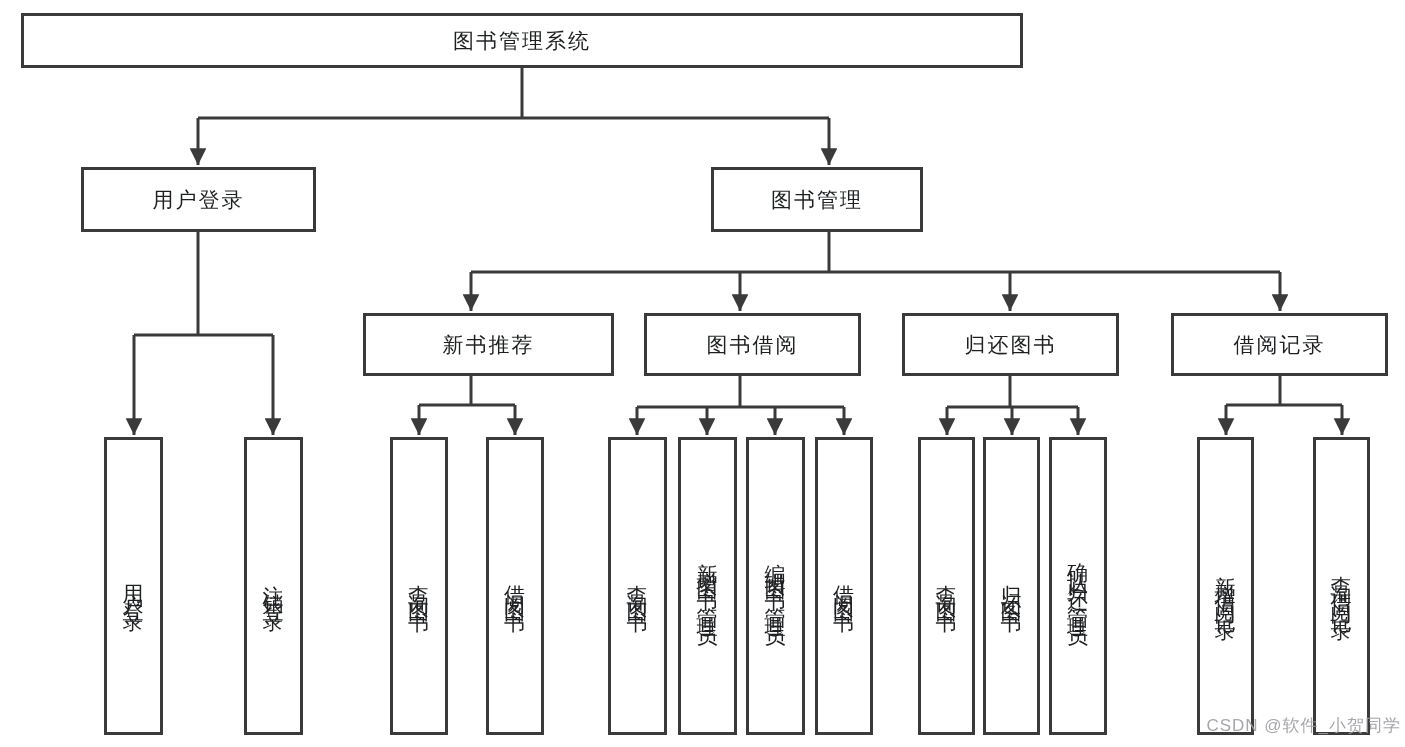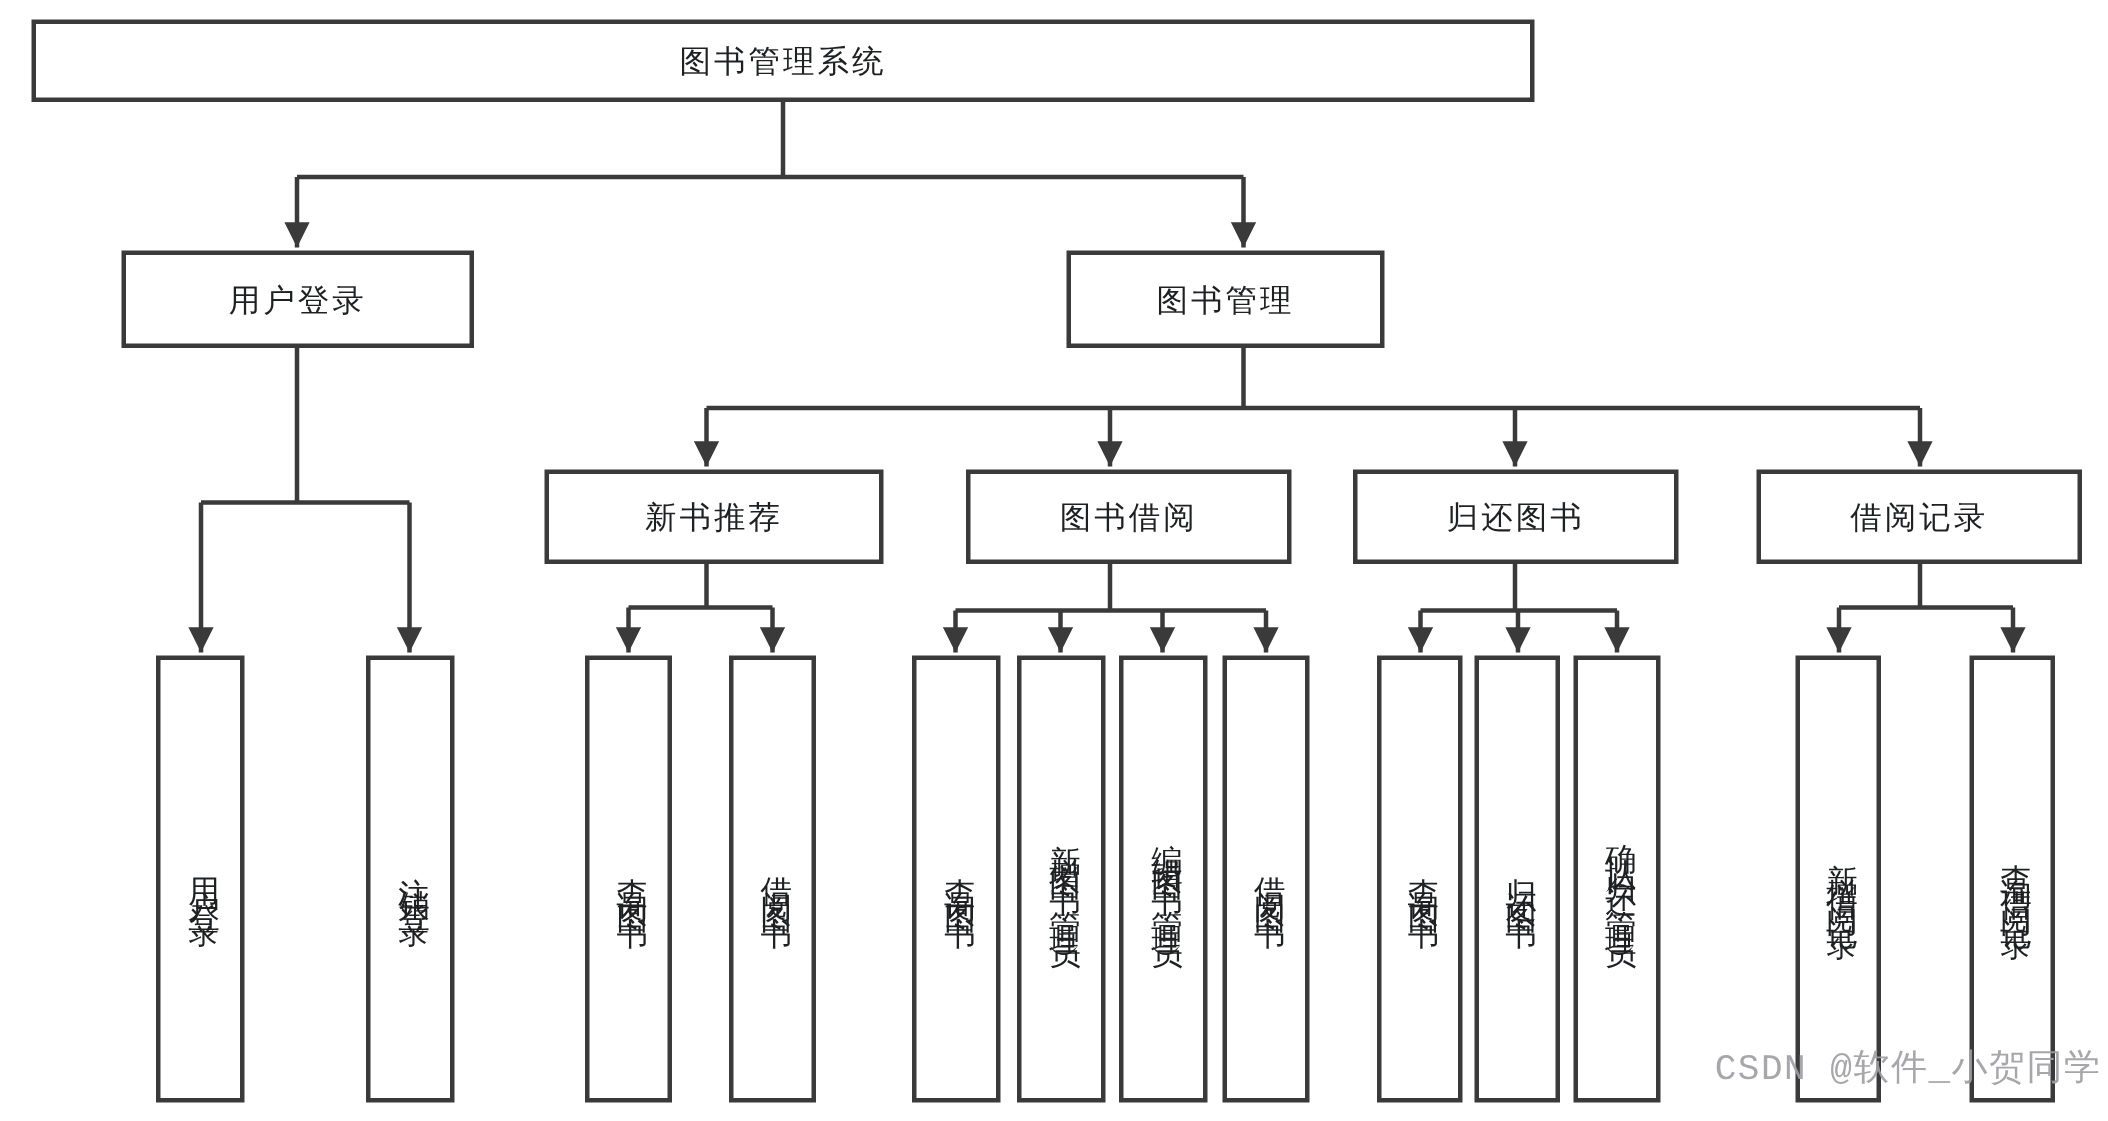--- a/index.html
+++ b/index.html
@@ -1,20 +1,20 @@
 <!DOCTYPE html>
 <html><head>
 <meta charset="utf-8">
 <style>
   html,body{margin:0;padding:0;background:#ffffff;}
   #canvas{
     position:relative;
     width:1405px;height:747px;
     background:#ffffff;
-    font-family:Liberation Mono, monospace;
+    font-family:Liberation Sans, sans-serif;
     overflow:hidden;
   }
   #wires{position:absolute;left:0;top:0;width:1405px;height:747px;pointer-events:none;}
   .box{
     position:absolute;
     box-sizing:border-box;
     border:3px solid #3a3a3a;
     background:#ffffff;
     display:flex;
     align-items:center;
@@ -32,22 +32,22 @@
     font-size:21px;
     writing-mode:vertical-rl;
     text-orientation:mixed;
     letter-spacing:9px;
     line-height:1;
     white-space:nowrap;
   }
   .watermark{
     position:absolute;
     right:4px;
-    bottom:20px;
-    font-size:24px;
+    bottom:10px;
+    font-size:17px;
     color:rgba(158,158,164,0.92);
     letter-spacing:1px;
     z-index:5;
     white-space:nowrap;
   }
 </style>
 </head>
 <body>
 
 <div id="canvas">
@@ -120,21 +120,21 @@
     <span class="hlabel">图书管理系统</span>
   </div>
 
   <div class="box" style="left:81px;top:167px;width:235px;height:65px">
     <span class="hlabel">用户登录</span>
   </div>
   <div class="box" style="left:711px;top:167px;width:212px;height:65px">
     <span class="hlabel">图书管理</span>
   </div>
 
-  <div class="box" style="left:363px;top:313px;width:226px;height:63px">
+  <div class="box" style="left:363px;top:313px;width:251px;height:63px">
     <span class="hlabel">新书推荐</span>
   </div>
   <div class="box" style="left:644px;top:313px;width:217px;height:63px">
     <span class="hlabel">图书借阅</span>
   </div>
   <div class="box" style="left:902px;top:313px;width:217px;height:63px">
     <span class="hlabel">归还图书</span>
   </div>
   <div class="box" style="left:1171px;top:313px;width:217px;height:63px">
     <span class="hlabel">借阅记录</span>

